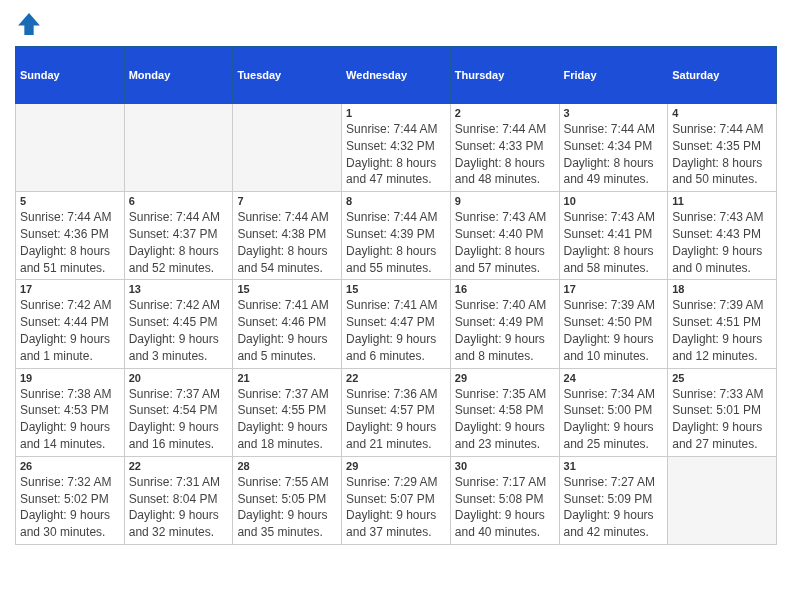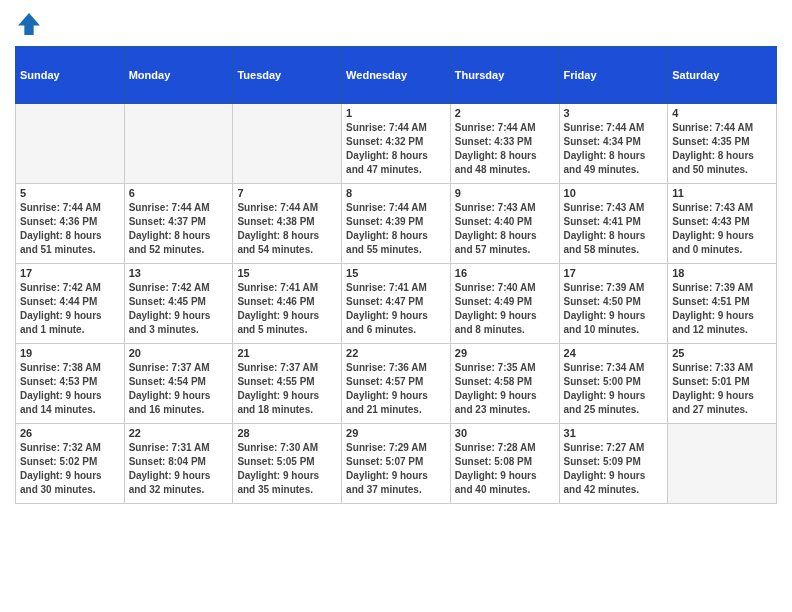--- a/index.html
+++ b/index.html
@@ -76,24 +76,23 @@
       background: #f5f5f5;
     }
     .day-number {
       font-size: 11px;
       font-weight: bold;
       color: #333;
       display: block;
       margin-bottom: 2px;
     }
     .day-info {
-      font-size: 10px;
+      font-size: 12px;
       color: #444;
       line-height: 1.4;
-      font-weight: bold;
     }
   </style>
 </head>
 <body>
 
 <div class="page">
   <div class="header">
     <div class="logo">
       <svg class="logo-icon" viewBox="0 0 36 36">
         <rect x="0" y="0" width="36" height="36" fill="none"></rect>
@@ -292,33 +291,33 @@
 Daylight: 9 hours and 30 minutes.</div>
           </td>
           <td>
             <span class="day-number">22</span>
             <div class="day-info" style="white-space: pre-line;">Sunrise: 7:31 AM
 Sunset: 8:04 PM
 Daylight: 9 hours and 32 minutes.</div>
           </td>
           <td>
             <span class="day-number">28</span>
-            <div class="day-info" style="white-space: pre-line;">Sunrise: 7:30 AM
+            <div class="day-info" style="white-space: pre-line;">Sunrise: 7:55 AM
 Sunset: 5:05 PM
 Daylight: 9 hours and 35 minutes.</div>
           </td>
           <td>
             <span class="day-number">29</span>
             <div class="day-info" style="white-space: pre-line;">Sunrise: 7:29 AM
 Sunset: 5:07 PM
 Daylight: 9 hours and 37 minutes.</div>
           </td>
           <td>
             <span class="day-number">30</span>
-            <div class="day-info" style="white-space: pre-line;">Sunrise: 7:28 AM
+            <div class="day-info" style="white-space: pre-line;">Sunrise: 7:17 AM
 Sunset: 5:08 PM
 Daylight: 9 hours and 40 minutes.</div>
           </td>
           <td>
             <span class="day-number">31</span>
             <div class="day-info" style="white-space: pre-line;">Sunrise: 7:27 AM
 Sunset: 5:09 PM
 Daylight: 9 hours and 42 minutes.</div>
           </td>
           <td class="empty"></td>

